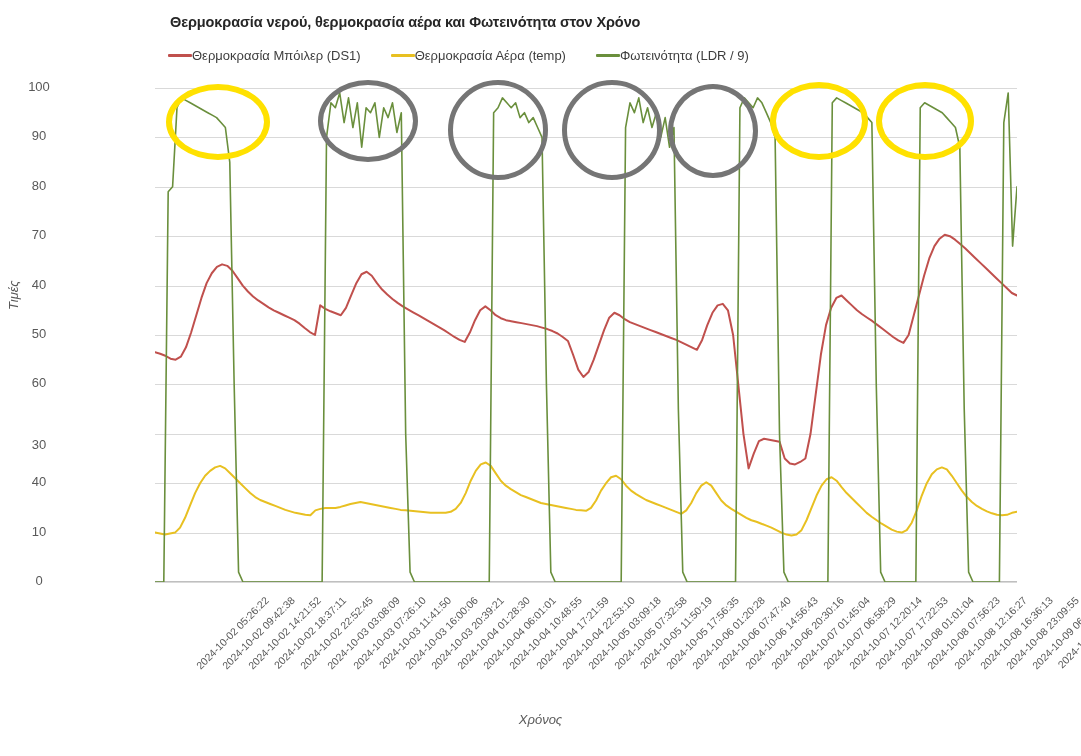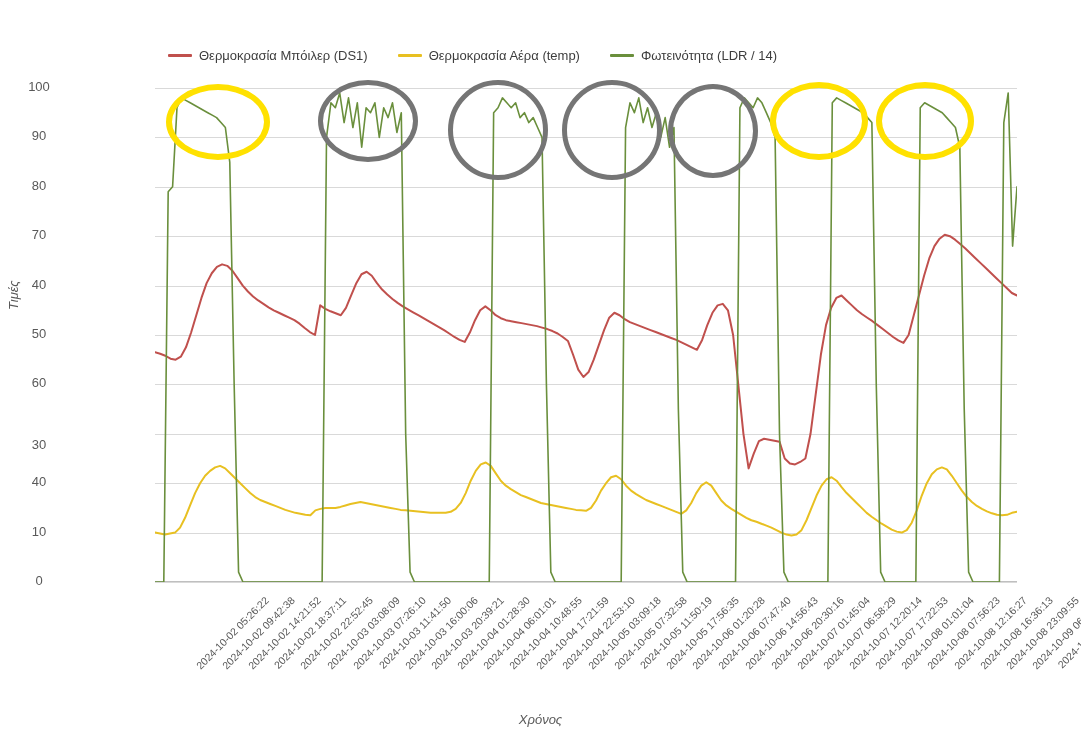--- a/index.html
+++ b/index.html
@@ -40,21 +40,20 @@
     height: 22px;
     display: flex;
     align-items: center;
     gap: 30px;
     font-size: 13px;
     color: #3d3d3d;
   }
   .legend-item {
     display: flex;
     align-items: center;
-    gap: 7px;
     white-space: nowrap;
   }
   .legend-swatch {
     width: 24px;
     height: 3px;
     border-radius: 1px;
     display: inline-block;
   }
   
   .plot {
@@ -134,33 +133,34 @@
   svg.series-svg {
     position: absolute;
     left: 0; top: 0;
   }
 </style>
 </head>
 <body>
 
 <div id="chart-root">
 
+  <div class="chart-title">Θερμοκρασία νερού, θερμοκρασία αέρα και Φωτεινότητα στον Χρόνο</div>
 
   <div class="legend">
     <div class="legend-item">
       <span class="legend-swatch" style="background:#c0504d"></span>
       <span>Θερμοκρασία Μπόιλερ (DS1)</span>
     </div>
     <div class="legend-item">
       <span class="legend-swatch" style="background:#e8c021"></span>
       <span>Θερμοκρασία Αέρα (temp)</span>
     </div>
     <div class="legend-item">
       <span class="legend-swatch" style="background:#6a8f3c"></span>
-      <span>Φωτεινότητα (LDR / 14)</span>
+      <span>Φωτεινότητα (LDR / 9)</span>
     </div>
   </div>
 
   <div class="y-axis-title">Τιμές</div>
   <div class="x-axis-title">Χρόνος</div>
 
   <div id="ytick-layer">
       <div class="ytick" style="top: 573px;">0</div>
       <div class="ytick" style="top: 523.6px;">10</div>
       <div class="ytick" style="top: 474.2px;">40</div>

